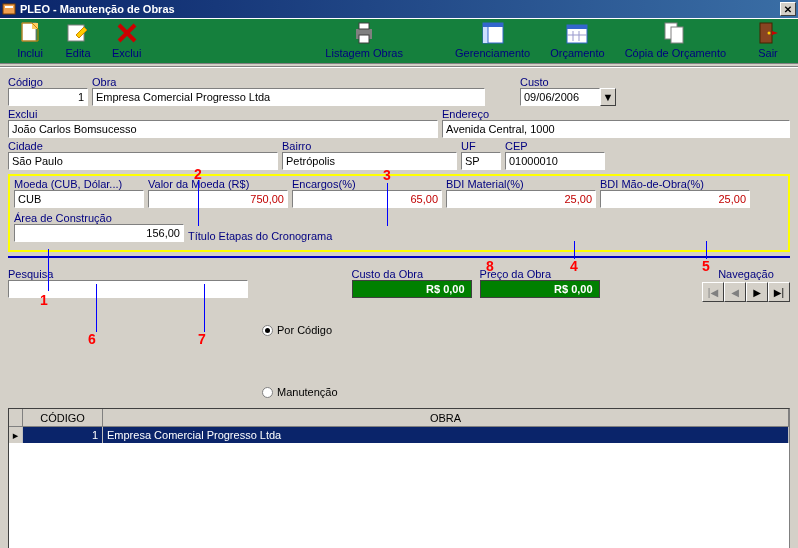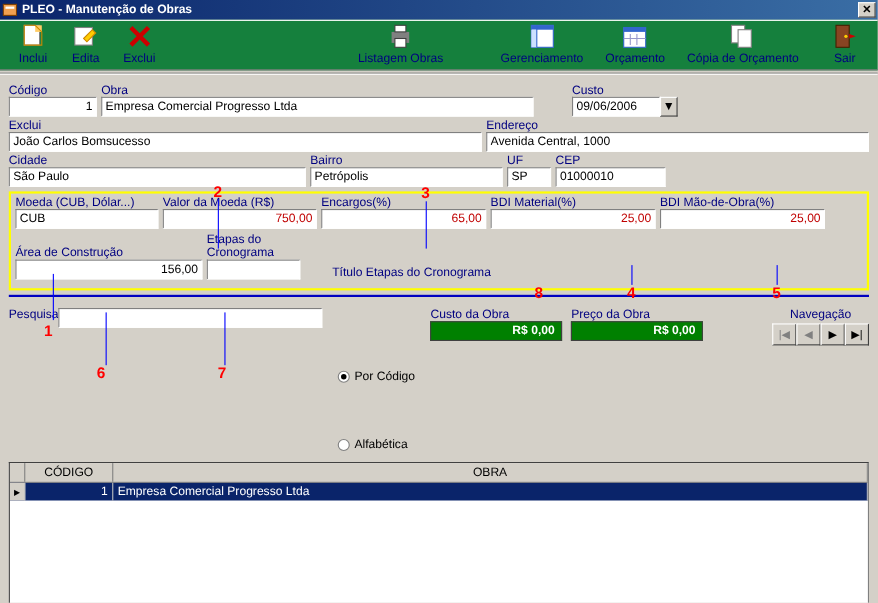--- a/index.html
+++ b/index.html
@@ -28,21 +28,21 @@
   .date-btn { width: 16px; height: 18px; background: #d4d0c8; border: 1px solid #fff; border-right-color: #404040; border-bottom-color: #404040; display: flex; align-items: center; justify-content: center; cursor: pointer; }
   
   .yellow-box { border: 2px solid #ffff00; padding: 2px 4px 6px; margin-top: 4px; }
   .yellow-box .field-input { color: #c00000; font-weight: normal; }
   .yellow-box .row2-input { color: #000; }
   
   .red-marker { position: absolute; color: #ff0000; font-weight: bold; font-size: 14px; font-family: Arial; }
   .blue-line { position: absolute; background: #0000ff; }
   
   .pesquisa-row { display: flex; align-items: flex-start; gap: 8px; margin-top: 6px; padding-top: 4px; }
-  .pesquisa-left { display: flex; }
+  .pesquisa-left { display: flex; flex-direction: column; }
   .radio-group { display: flex; flex-direction: column; gap: 2px; padding: 8px 6px 4px; }
   .radio-item { display: flex; align-items: flex-end; gap: 4px; cursor: pointer; margin-top: 48px; }
   .radio-circle { width: 11px; height: 11px; border: 1px solid #808080; border-radius: 50%; background: #fff; display: flex; align-items: center; justify-content: center; }
   .radio-dot { width: 5px; height: 5px; border-radius: 50%; background: #000; }
   
   .cost-box { display: flex; flex-direction: column; }
   .cost-value { background: #008000; color: #fff; font-weight: bold; padding: 2px 6px; text-align: right; height: 18px; width: 120px; border: 1px solid #404040; }
   
   .nav-group { display: flex; flex-direction: column; align-items: center; margin-left: auto; }
   .nav-btns { display: flex; gap: 0; margin-top: 2px; }
@@ -238,24 +238,20 @@
       <div class="field-group" style="width:150px">
         <span class="field-label">BDI Mão-de-Obra(%)</span>
         <input class="field-input right" value="25,00" style="">
       </div>
     </div>
     <div class="row" style="margin-top:4px">
       <div class="field-group" style="width:170px">
         <span class="field-label">Área de Construção</span>
         <input class="field-input right row2-input" style="width: 170px; color: rgb(0, 0, 0);" value="156,00">
       </div>
-      <div class="field-group" style="width:110px">
-        <span class="field-label">Etapas do Cronograma</span>
-        <input class="field-input right row2-input" style="width: 85px; color: rgb(0, 0, 0);" value="">
-      </div>
       <div class="field-group" style="width:180px">
         <span class="field-label">Título Etapas do Cronograma</span>
       </div>
     </div>
   </div>
 
   <div class="divider-blue"></div>
 
   <div class="pesquisa-row">
     <div class="pesquisa-left">
@@ -264,21 +260,21 @@
     </div>
     <div class="radio-group">
       <div class="radio-item">
         <span class="radio-circle">
               <span class="radio-dot"></span>
             </span>
         <span>Por Código</span>
       </div>
       <div class="radio-item">
         <span class="radio-circle"></span>
-        <span>Alfabética</span>
+        <span>Manutenção</span>
       </div>
     </div>
     <div class="cost-box">
       <span class="field-label">Custo da Obra</span>
       <div class="cost-value">R$ 0,00</div>
     </div>
     <div class="cost-box">
       <span class="field-label">Preço da Obra</span>
       <div class="cost-value">R$ 0,00</div>
     </div>

